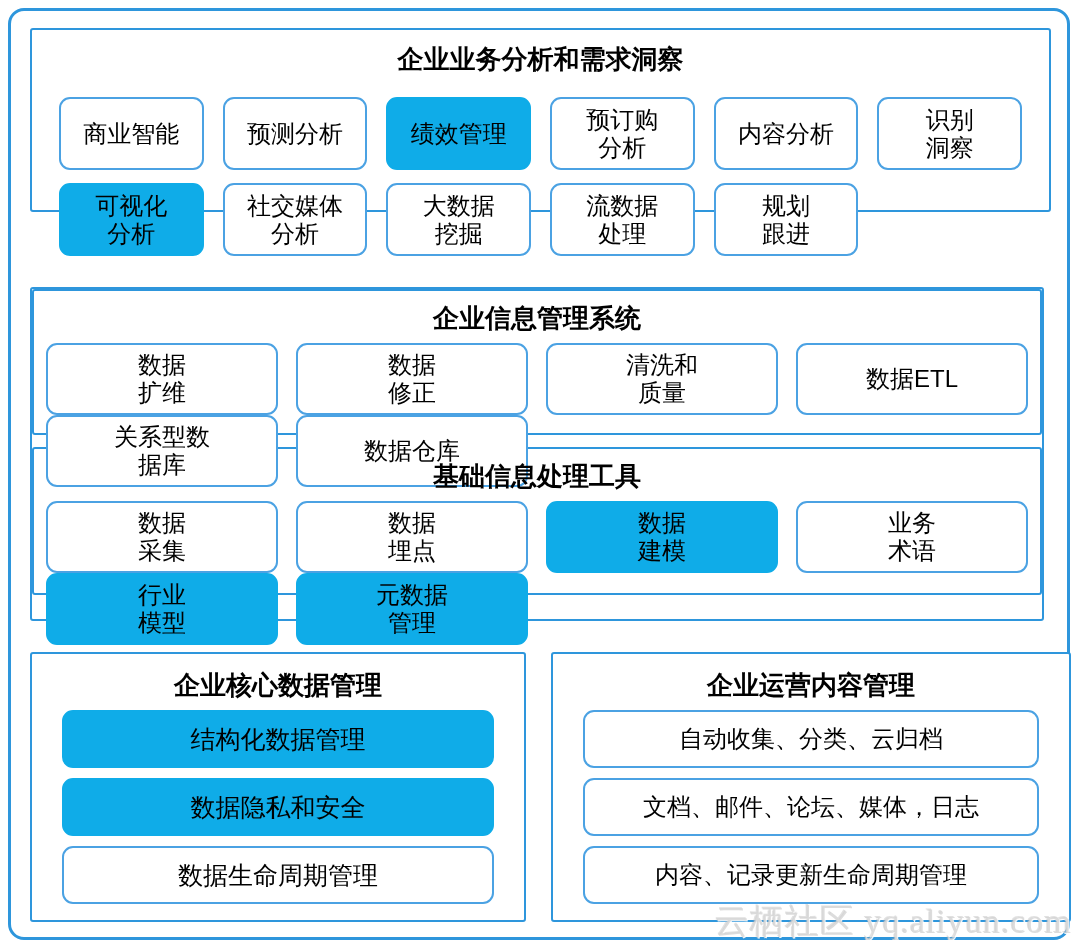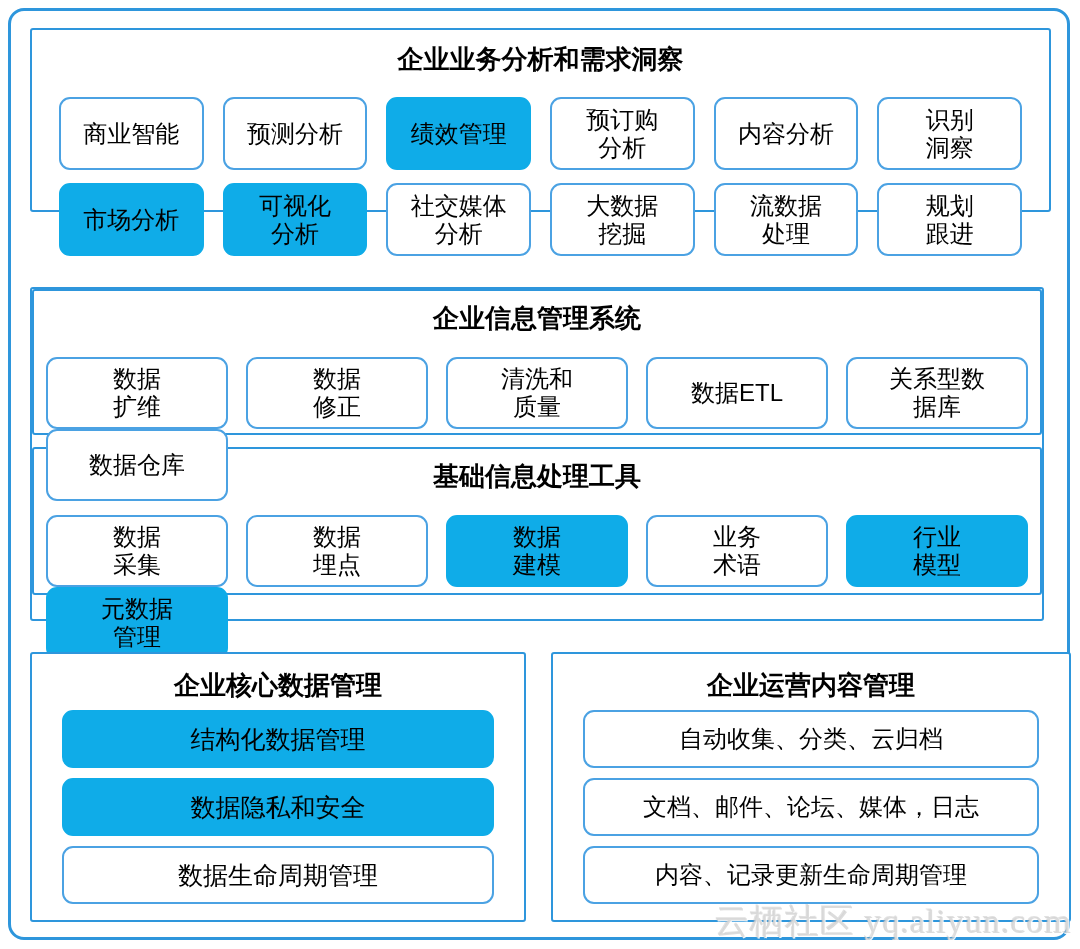--- a/index.html
+++ b/index.html
@@ -57,24 +57,24 @@
   .sub-section {
     border: 2px solid #2E96DC;
     border-radius: 3px;
     background: #fff;
   }
   #sec-b1 { height: 146px; }
   #sec-b2 { height: 148px; margin-top: 12px; }
   .sub-section .section-title { margin-top: 12px; }
   .grid-b {
     display: grid;
-    grid-template-columns: repeat(5, 1fr);
+    grid-template-columns: repeat(4, 1fr);
     column-gap: 18px;
     padding: 0 12px;
-    margin-top: 24px;
+    margin-top: 10px;
   }
   .grid-b .cell { height: 72px; }
   
   #sec-c { left: 30px; top: 652px; width: 496px; height: 270px; }
   #sec-d { left: 551px; top: 652px; width: 520px; height: 270px; }
   #sec-c .section-title, #sec-d .section-title { margin-top: 16px; }
   .rows {
     margin: 10px 30px 0 30px;
     display: flex; flex-direction: column; row-gap: 10px;
   }
@@ -111,21 +111,20 @@
   <div class="section-title">企业业务分析和需求洞察</div>
   <div class="grid-a">
     <div class="cell">商业智能</div>
     <div class="cell">预测分析</div>
     <div class="cell hl">绩效管理</div>
     <div class="cell">预订购
 分析</div>
     <div class="cell">内容分析</div>
     <div class="cell">识别
 洞察</div>
-    <div class="cell hl">市场分析</div>
     <div class="cell hl">可视化
 分析</div>
     <div class="cell">社交媒体
 分析</div>
     <div class="cell">大数据
 挖掘</div>
     <div class="cell">流数据
 处理</div>
     <div class="cell">规划
 跟进</div>

